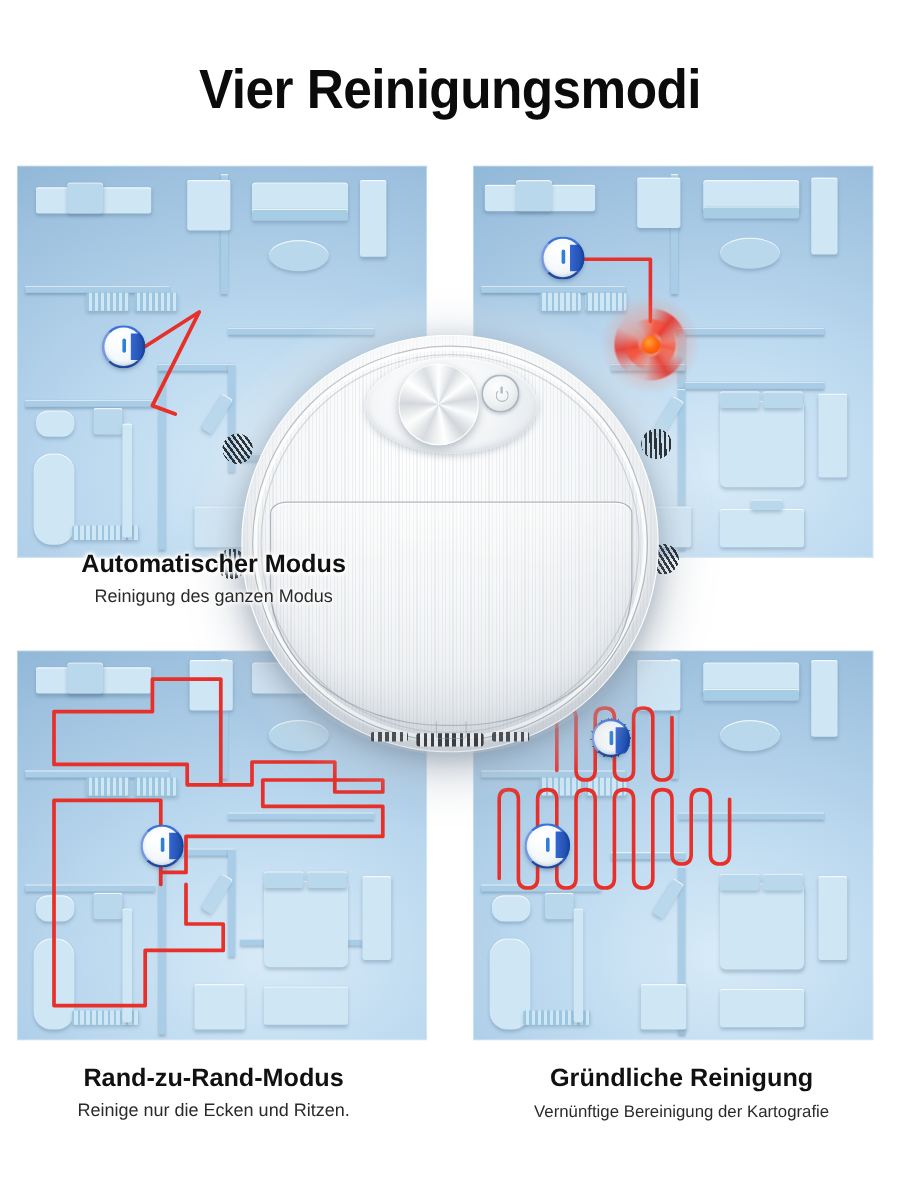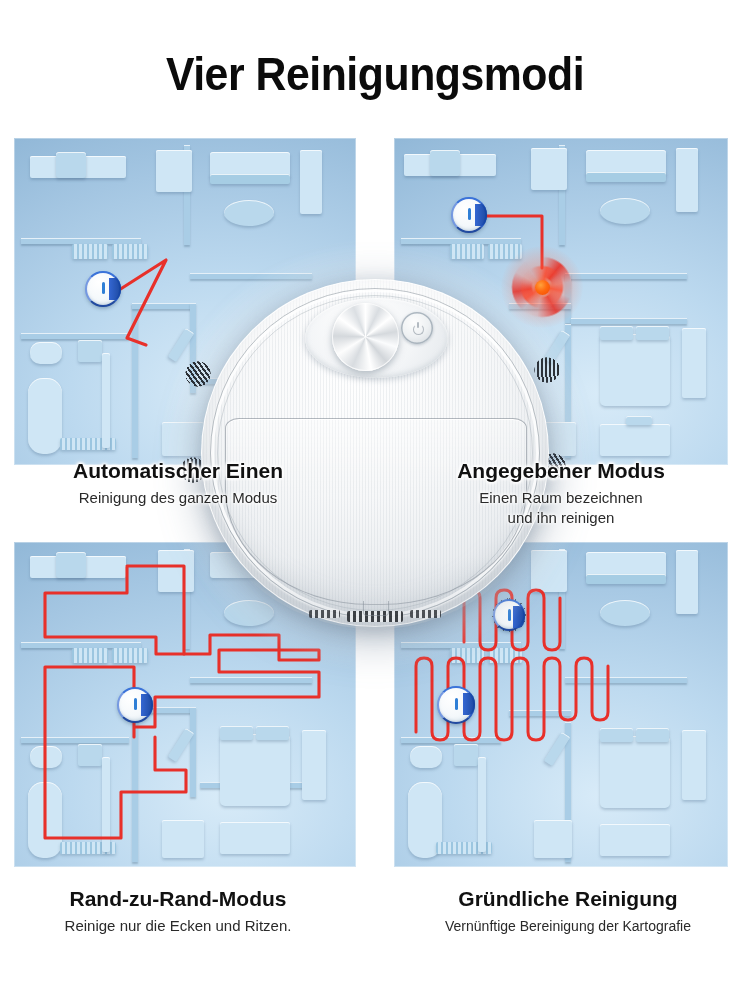--- a/index.html
+++ b/index.html
@@ -460,29 +460,24 @@
       <span class="glyph"></span>
     </div>
     <div class="r-bumper"></div>
     <div class="r-vent2"></div>
     <div class="r-vent"></div>
     <div class="r-vent3"></div>
     <div class="r-notch"></div>
   </div>
 
   <div class="caption" id="cap-tl">
-    <div class="cap-title">Automatischer Einen</div>
+    <div class="cap-title">Automatischer Modus</div>
     <div class="cap-sub">Reinigung des ganzen Modus</div>
   </div>
 
-  <div class="caption" id="cap-tr">
-    <div class="cap-title">Angegebener Modus</div>
-    <div class="cap-sub">Einen Raum bezeichnen</div>
-    <div class="cap-sub" style="margin-top:0;">und ihn reinigen</div>
-  </div>
 
   <div class="caption" id="cap-bl">
     <div class="cap-title">Rand-zu-Rand-Modus</div>
     <div class="cap-sub">Reinige nur die Ecken und Ritzen.</div>
   </div>
 
   <div class="caption" id="cap-br">
     <div class="cap-title">Gründliche Reinigung</div>
     <div class="cap-sub">Vernünftige Bereinigung der Kartografie</div>
   </div>

